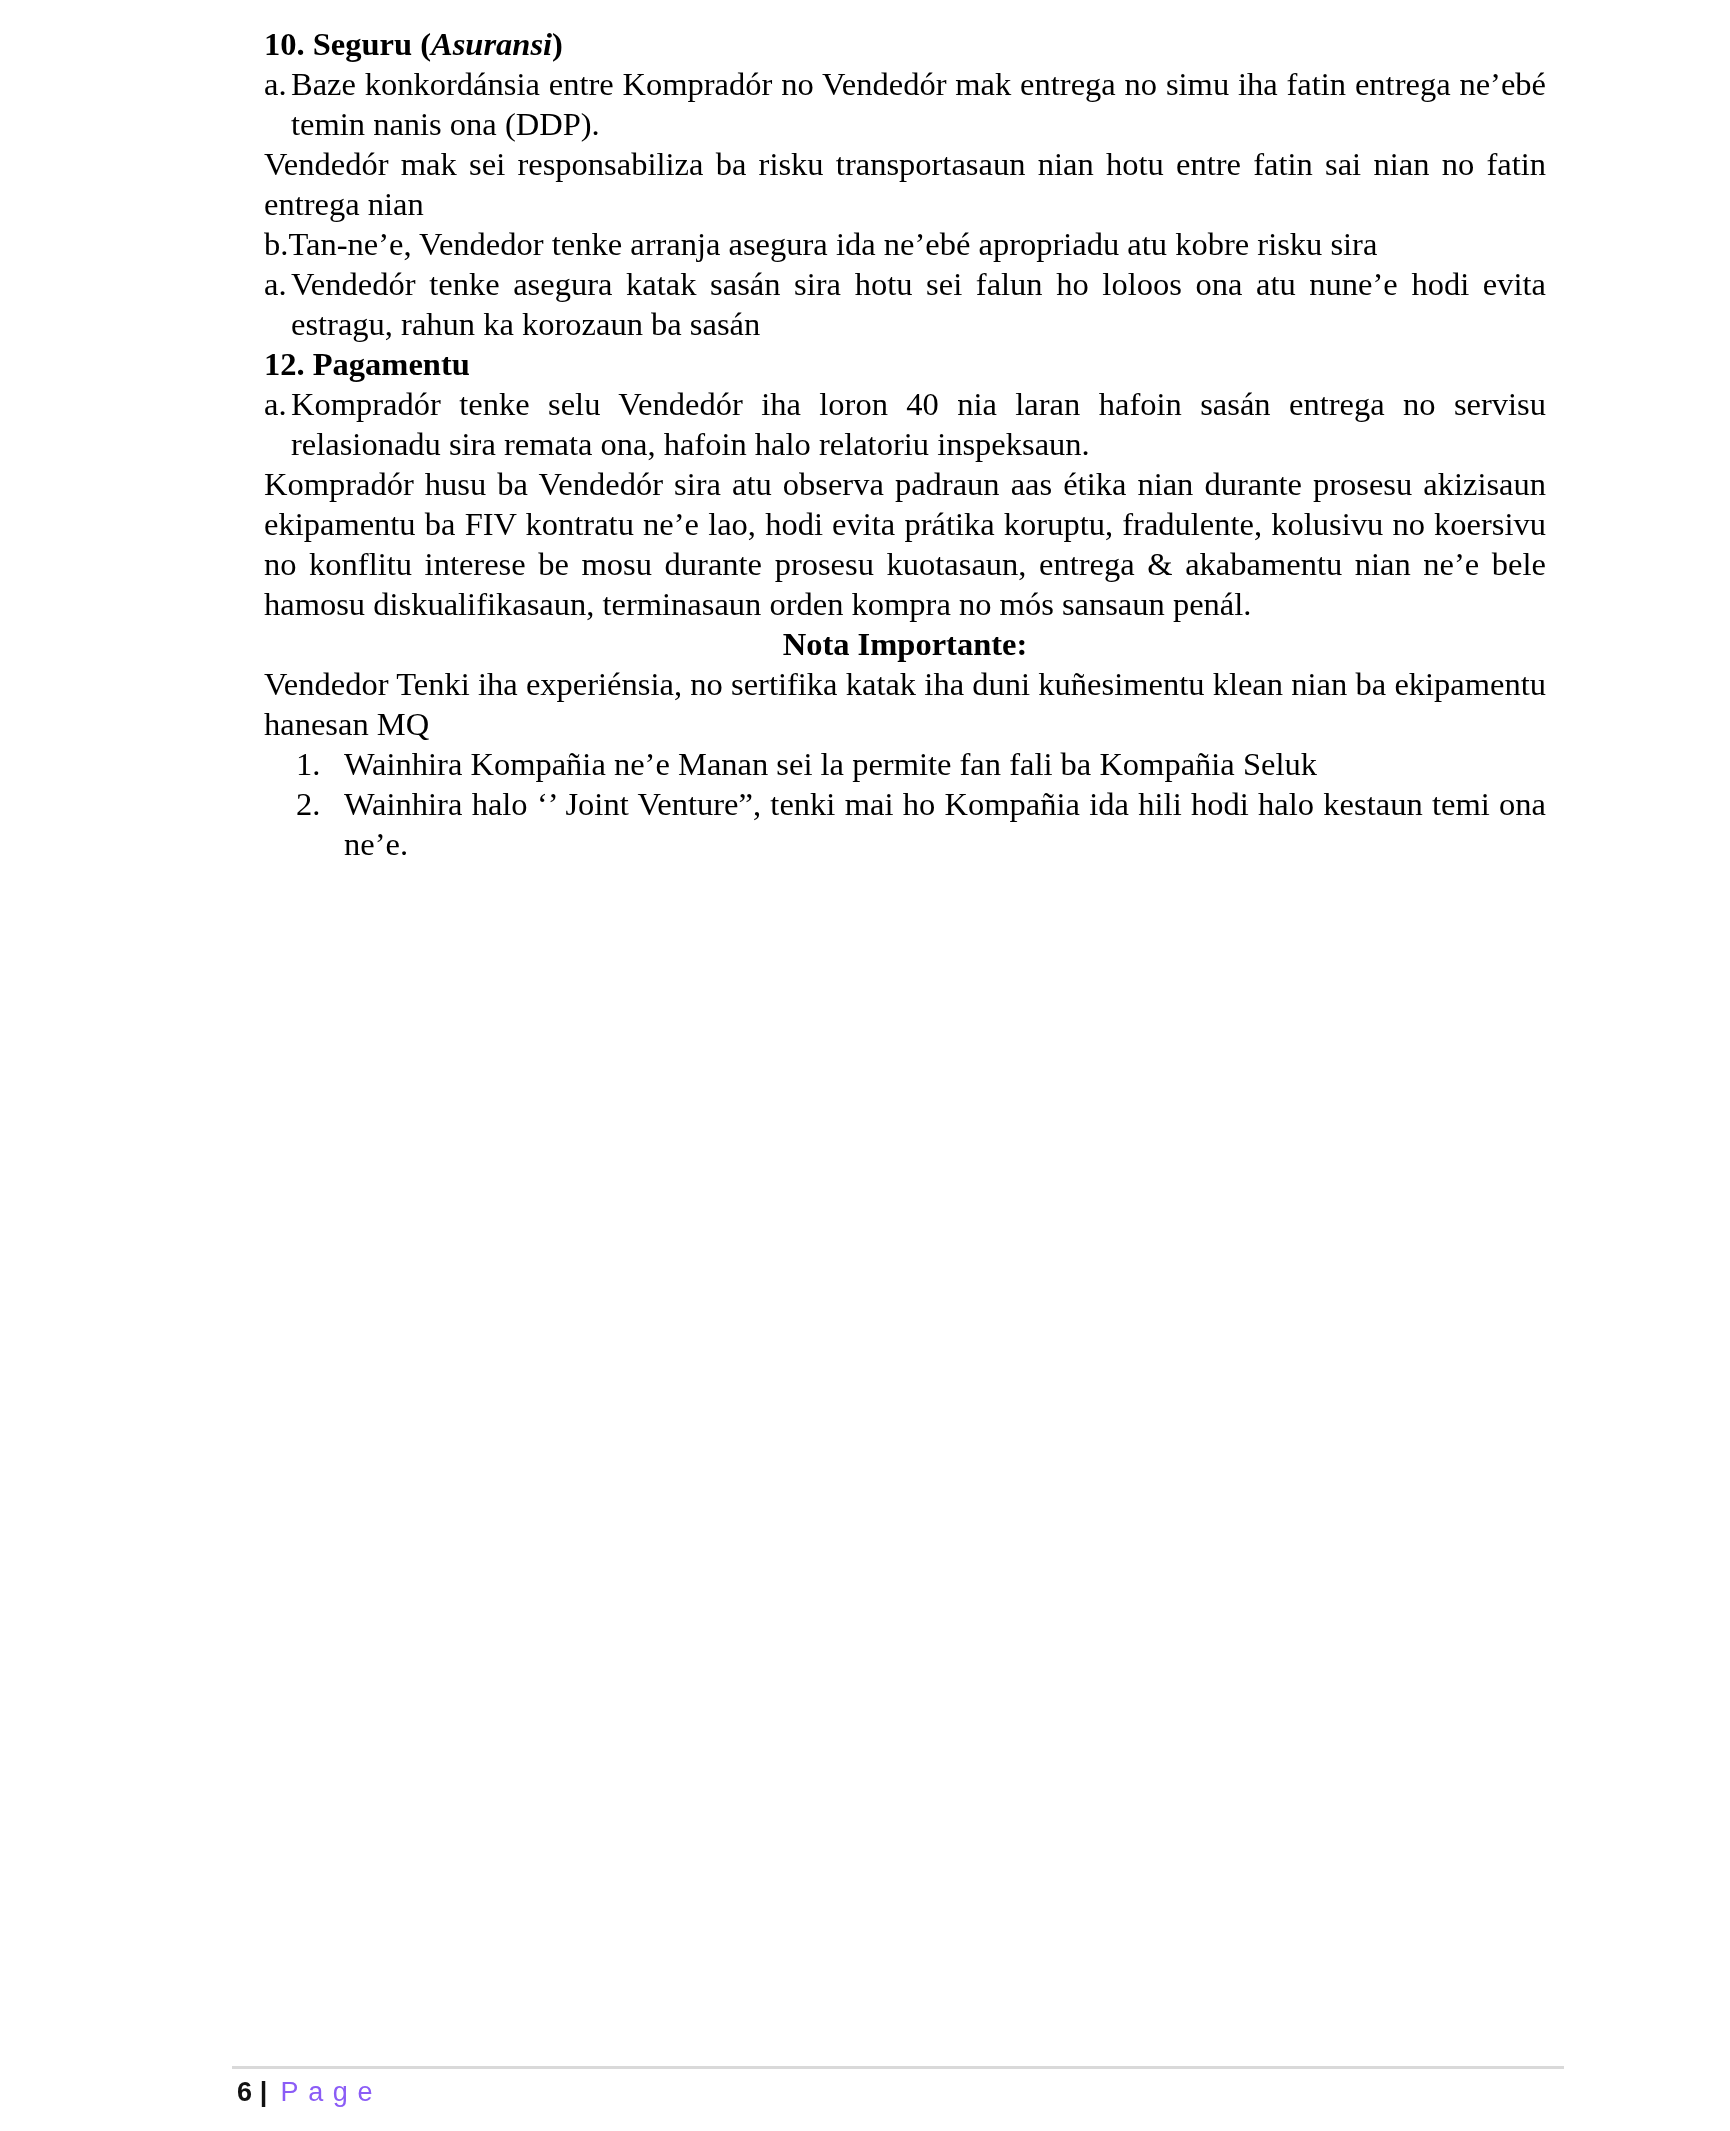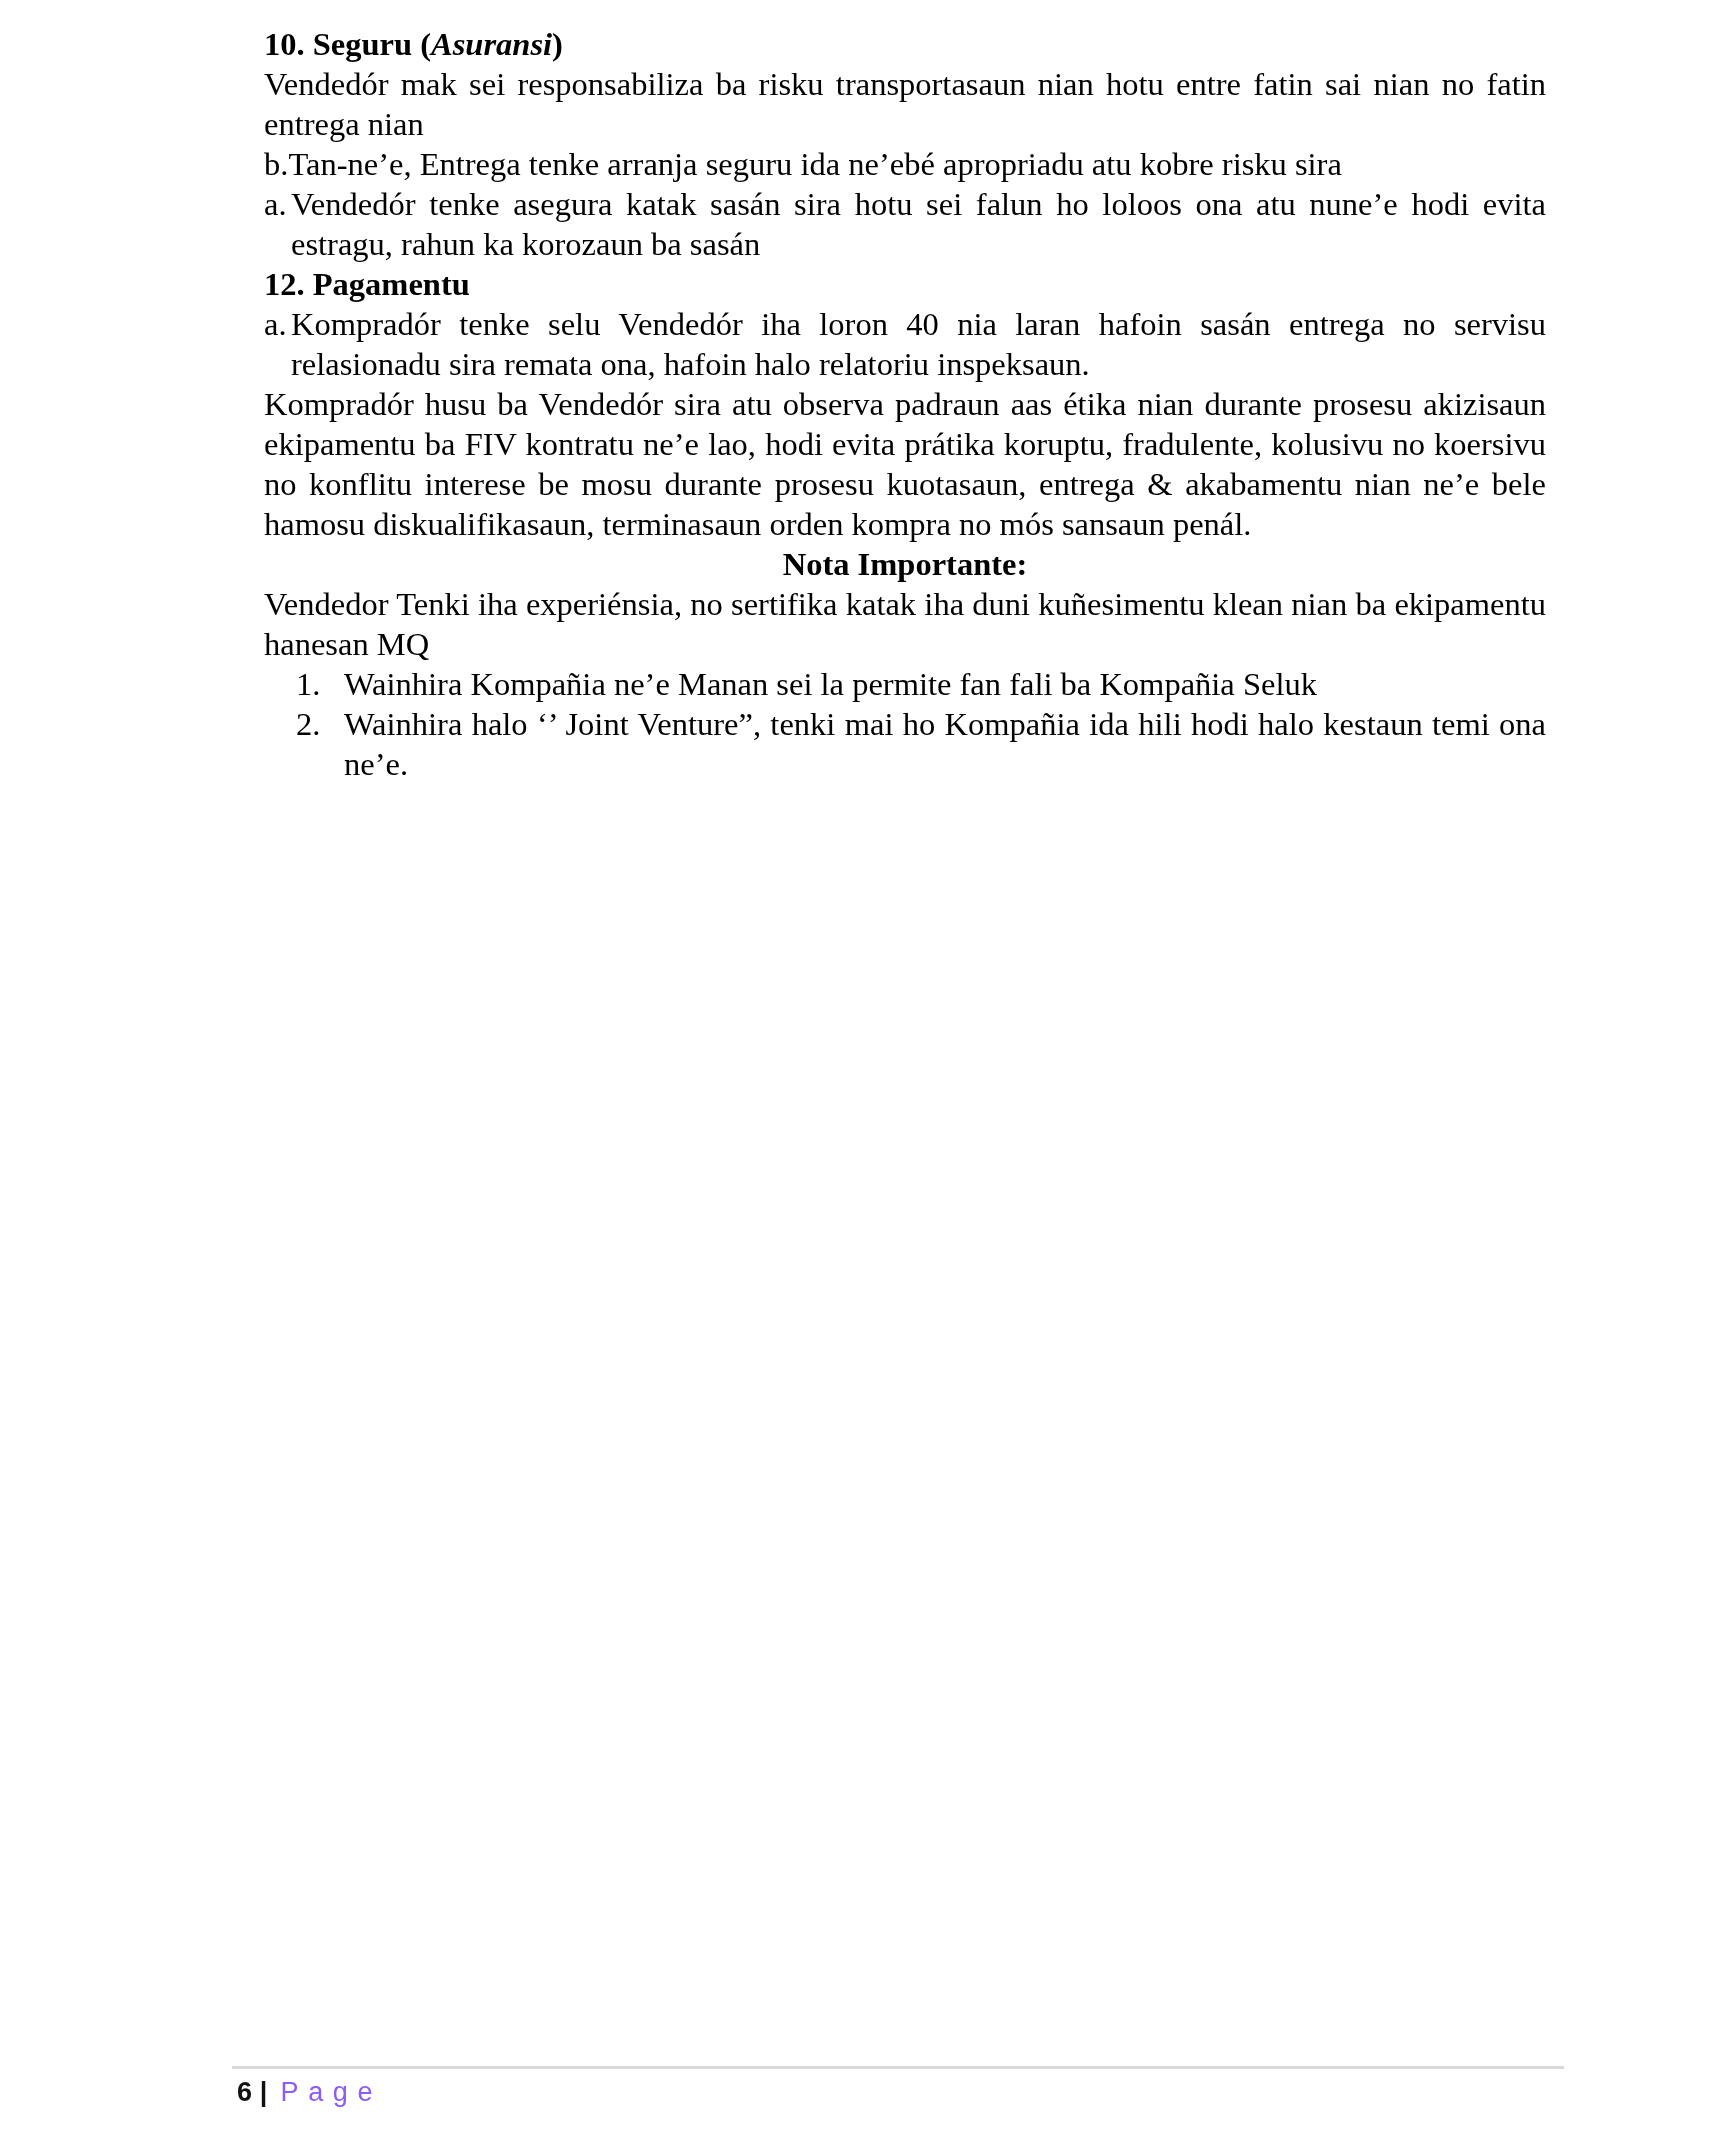--- a/index.html
+++ b/index.html
@@ -96,24 +96,25 @@
   }
 </style>
 </head>
 <body>
 
 <div class="page">
   <div class="content">
 
     <p class="heading"><span>10. Seguru (</span><em>Asuransi</em><span>)</span></p>
 
+    <p class="p hang mt10"><span class="marker">a.</span><span>Baze konkordánsia entre Kompradór no Vendedór mak entrega no simu iha fatin entrega ne’ebé temin nanis ona (DDP).</span></p>
 
     <p class="p indent mt9">Vendedór mak sei responsabiliza ba risku transportasaun nian hotu entre fatin sai nian  no fatin entrega nian</p>
 
-    <p class="p mt6">b.Tan-ne’e, Entrega tenke arranja seguru ida ne’ebé apropriadu atu kobre risku sira</p>
+    <p class="p mt6">b.Tan-ne’e, Vendedor tenke arranja asegura ida ne’ebé apropriadu atu kobre risku sira</p>
 
 
     <p class="p hang mt18"><span class="marker">a.</span><span>Vendedór tenke asegura katak sasán sira hotu sei falun ho loloos ona atu nune’e hodi evita estragu, rahun ka korozaun ba sasán</span></p>
 
 
     <p class="heading mt71">12. Pagamentu</p>
 
     <p class="p hang mt10"><span class="marker">a.</span><span>Kompradór tenke selu Vendedór iha loron 40 nia laran hafoin sasán entrega no servisu relasionadu sira remata ona, hafoin halo relatoriu inspeksaun.</span></p>
 
 

